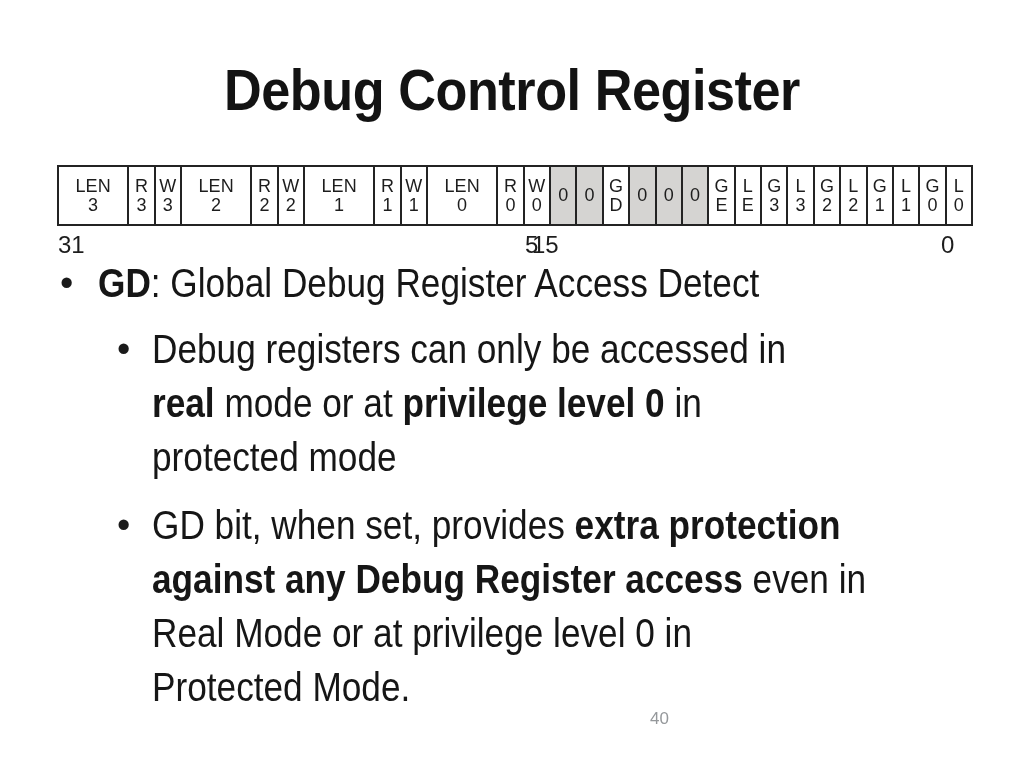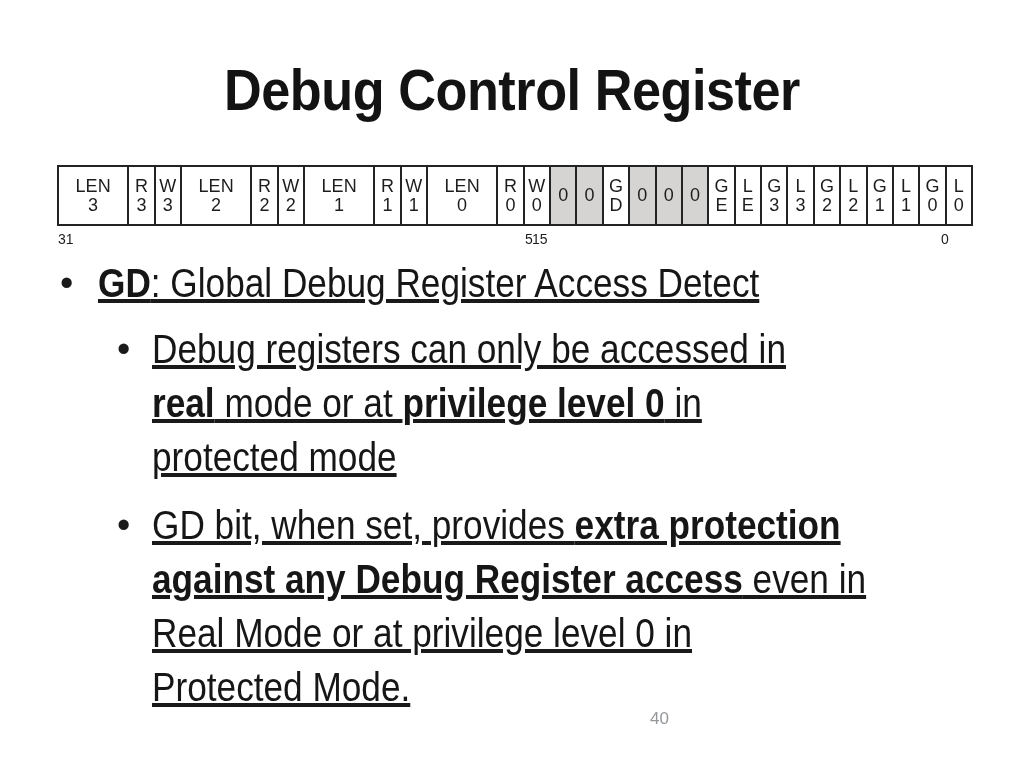--- a/index.html
+++ b/index.html
@@ -19,33 +19,33 @@
     display:flex;border:2px solid #232323;box-sizing:border-box;background:#ffffff;
   }
   .cell{
     flex:1 1 0;display:flex;flex-direction:column;justify-content:center;align-items:center;
     border-right:2px solid #232323;box-sizing:border-box;
     font-size:18px;line-height:19px;color:#1d1d1d;text-align:right;overflow:hidden;
   }
   .cell:last-child{border-right:none;}
   .cell.wide{flex:2.8 1 0;}
   .cell.shaded{background:#d5d4d2;}
-  .bit-label{position:absolute;font-size:14px;color:#1d1d1d;}
+  .bit-label{position:absolute;font-size:24px;color:#1d1d1d;}
   #bit31{left:58px;top:231px;}
   #bit16{left:525px;top:231px;}
   #bit15{left:532px;top:231px;}
   #bit0{left:941px;top:231px;}
   
   .para{position:absolute;display:flex;align-items:flex-start;}
   .para .marker{
     display:inline-block;font-size:38px;line-height:54px;color:#1a1a1a;flex:0 0 auto;
   }
   .para.l1 .marker{width:38px;}
   .para.l2 .marker{width:35px;}
-  .para .lines{flex:0 0 auto;text-decoration:underline;}
+  .para .lines{flex:0 0 auto;}
   .para .line{
     font-size:40px;line-height:54px;white-space:nowrap;color:#161616;
     transform:scaleX(0.88);transform-origin:0 50%;
   }
   .line .b{font-weight:700;}
   #para0{left:60px;top:256px;}
   #para1{left:117px;top:322px;}
   #para2{left:117px;top:498px;}
   
   .page-number{position:absolute;left:650px;top:709px;font-size:17px;color:#95989b;}

